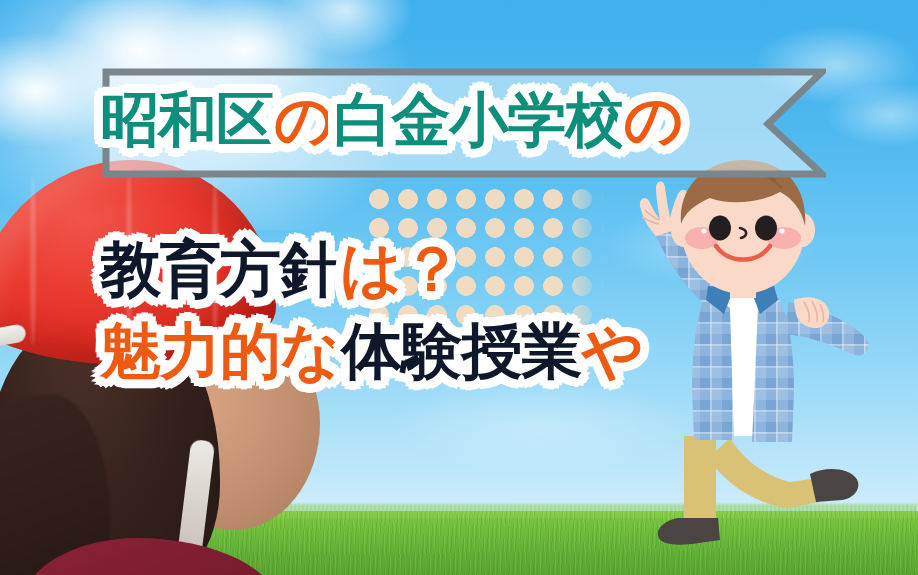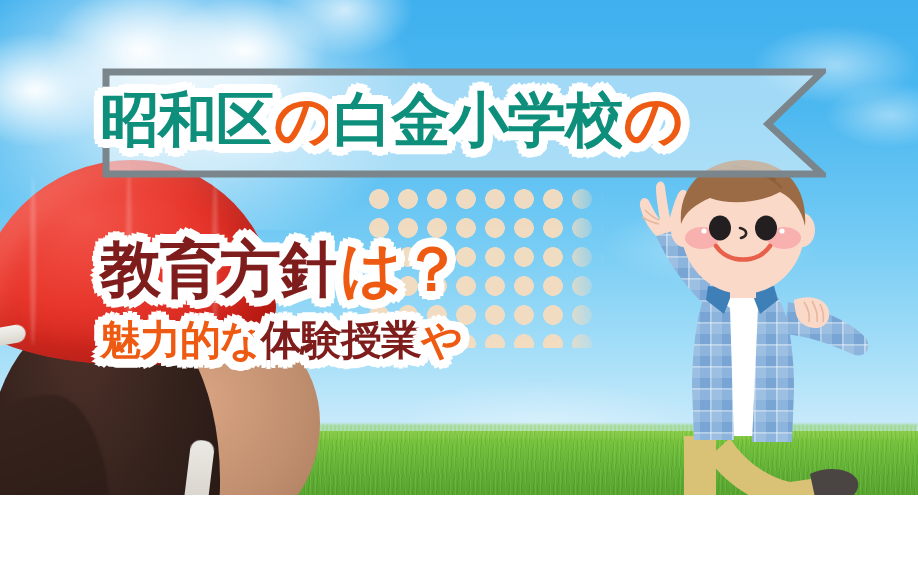--- a/index.html
+++ b/index.html
@@ -1,21 +1,21 @@
 <!DOCTYPE html>
 <html lang="ja"><head>
 <meta charset="utf-8">
 <title>blog-eyecatch</title>
 <style>
   html,body{margin:0;padding:0;background:#fff;}
   *{box-sizing:border-box;}
 
   #stage{
     position:relative;
-    width:918px;height:495px;
+    width:918px;height:575px;
     overflow:hidden;
     font-family:"DejaVu Sans","Liberation Sans",sans-serif;
     background:#49b6ef;
   }
 
   
   .sky{
     position:absolute;inset:0;
     background:
       linear-gradient(to bottom,
@@ -141,25 +141,25 @@
 
   
   .title-line{
     position:absolute;white-space:nowrap;
     font-weight:900;
     letter-spacing:-1px;
     font-family:"DejaVu Sans","Liberation Sans",sans-serif;
   }
   .lineA{left:100px;top:90px;font-size:59px;line-height:1;}
   .lineB{left:100px;top:238px;font-size:61px;line-height:1;}
-  .lineC{left:100px;top:320px;font-size:41px;line-height:1;}
+  .lineC{left:100px;top:320px;font-size:61px;line-height:1;}
   .lineD{left:100px;top:402px;font-size:61px;line-height:1;}
 
   .tk{color:#0e8f7c;}
-  .bl{color:#7f1d1d;}
+  .bl{color:#0f172a;}
   .or{color:#ef5a12;}
 </style>
 </head>
 <body>
 
 <div id="stage">
 
   <div class="sky"></div>
 
   <div class="cloud-band" style="left:-60px;top:-70px;width:480px;height:300px;"></div>

